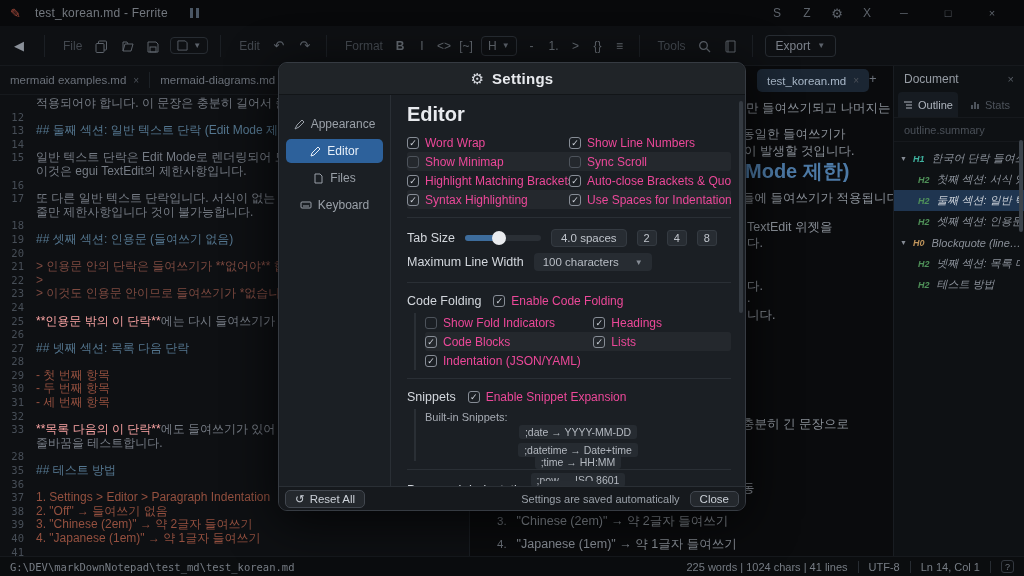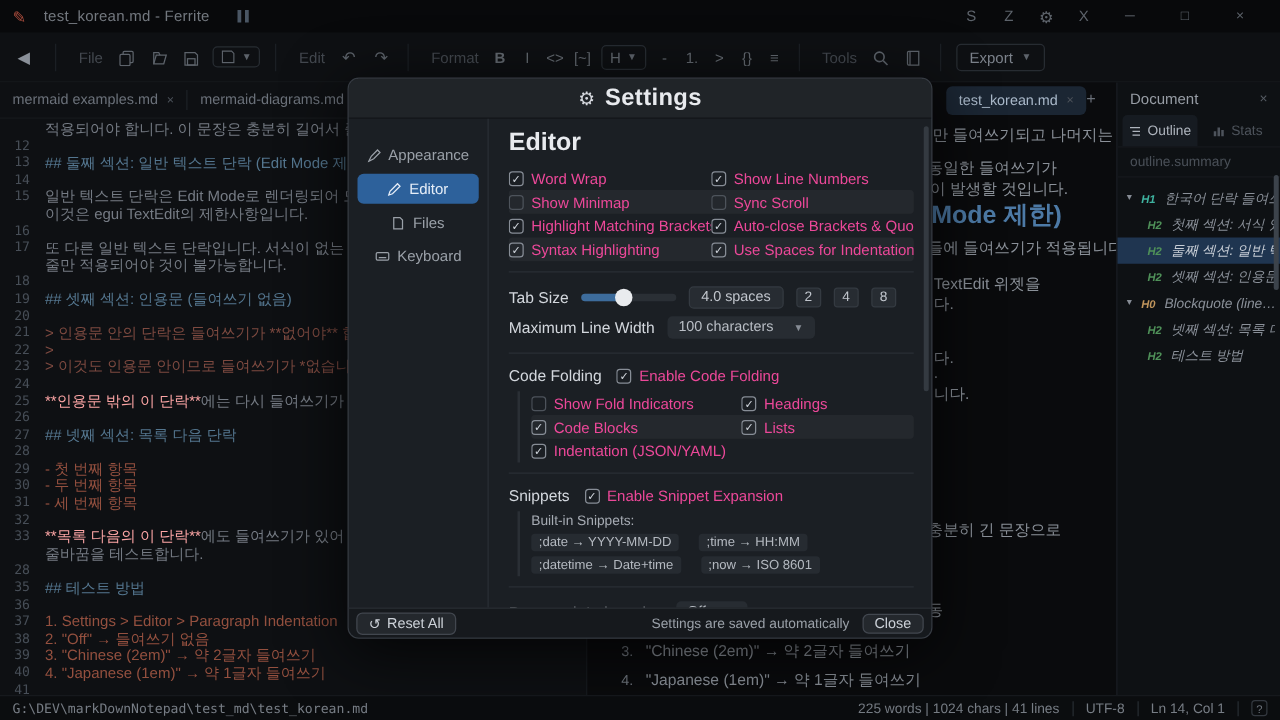--- a/index.html
+++ b/index.html
@@ -103,21 +103,21 @@
   .help-badge { width:13px; height:13px; border:1px solid #33383f; border-radius:3px;
     font-size:9px; color:#6e747c; display:flex; align-items:center; justify-content:center; }
 
   
   .dialog { position:absolute; left:278px; top:62px; width:468px; height:449px;
     background:#1b1f24; border:1px solid #363b42; border-radius:9px;
     box-shadow:0 10px 50px rgba(0,0,0,.75); z-index:10; overflow:hidden; }
   .dhead { height:32px; background:#202428; border-bottom:1px solid #121518;
     display:flex; align-items:center; justify-content:center; gap:8px; }
   .dhead .g { color:#d7dae0; font-size:15px; }
-  .dhead .t { color:#e8eaee; font-size:19px; font-weight:bold; letter-spacing:.3px; }
+  .dhead .t { color:#e8eaee; font-size:15px; font-weight:bold; letter-spacing:.3px; }
   .dbody { display:flex; height:393px; }
   .dnav { width:112px; border-right:1px solid #2a2f35; padding-top:14px; }
   .nitem { display:flex; align-items:center; gap:6px; justify-content:center;
     height:24px; margin:3px 7px; color:#9aa0a8; font-size:12px; border-radius:5px; }
   .nitem svg { flex:0 0 auto; }
   .nitem.active { background:#2d619b; color:#e6eef8; }
   .dcontent { flex:1; padding:8px 14px 0 16px; overflow:hidden; position:relative; }
   .dscroll { position:absolute; right:2px; top:6px; width:4px; height:212px;
     background:#343a41; border-radius:2px; }
   .dtitle { color:#e8eaee; font-size:20px; font-weight:bold; margin-bottom:7px; }
@@ -141,21 +141,21 @@
     color:#c0c5cc; font-size:11.5px; padding:2px 9px; }
   .preset { background:#272c32; border:1px solid #343a41; border-radius:3px;
     color:#c0c5cc; font-size:11px; padding:1px 6px; }
   .ddown { display:flex; align-items:center; gap:16px; background:#272c32;
     border-radius:4px; color:#b9bec5; font-size:11.5px; padding:3px 9px; }
   .ddown .car { font-size:8px; color:#868c95; }
   .secrow { display:flex; align-items:center; gap:12px; height:20px; }
   .subblock { margin:2px 0 2px 7px; border-left:2px solid #2a2f35; padding-left:9px; }
   .fold-left { flex:0 0 55%; }
   .snipline { color:#a6abb3; font-size:11px; height:16px; line-height:16px; }
-  .chiprow { display:flex; gap:16px; height:18px; align-items:center; }
+  .chiprow { display:flex; gap:16px; height:18px; align-items:center;flex-direction:column; }
   .chip { background:#262b31; border-radius:3px; color:#b4b9c0; font-size:10.5px;
     padding:1px 6px; white-space:nowrap; }
   .dfoot { position:absolute; left:0; bottom:0; width:100%; height:24px; background:#16191d;
     border-top:1px solid #2a2f35; display:flex; align-items:center; padding:0 6px; gap:10px; }
   .fbtn { border:1px solid #42474f; background:#24282d; border-radius:5px;
     color:#ccd1d8; font-size:11.5px; padding:1px 9px; display:flex; align-items:center; gap:5px; }
   .fnote { margin-left:auto; color:#9aa0a8; font-size:11px; }
 </style>
 </head>
 <body>
@@ -279,21 +279,21 @@
           <div class="erow">
             <span class="lnum">16</span>
             <span class="ltext"></span>
           </div>
           <div class="erow">
             <span class="lnum">17</span>
             <span class="ltext"><span class="seg-t">또 다른 일반 텍스트 단락입니다. 서식이 없는 단</span></span>
           </div>
           <div class="erow">
             <span class="lnum"></span>
-            <span class="ltext"><span class="seg-t">줄만 적용되어야 것이 불가능합니다.</span></span>
+            <span class="ltext"><span class="seg-t">줄만 제한사항입니다 것이 불가능합니다.</span></span>
           </div>
           <div class="erow">
             <span class="lnum">18</span>
             <span class="ltext"></span>
           </div>
           <div class="erow">
             <span class="lnum">19</span>
             <span class="ltext"><span class="seg-h">## 셋째 섹션: 인용문 (들여쓰기 없음)</span></span>
           </div>
           <div class="erow">

